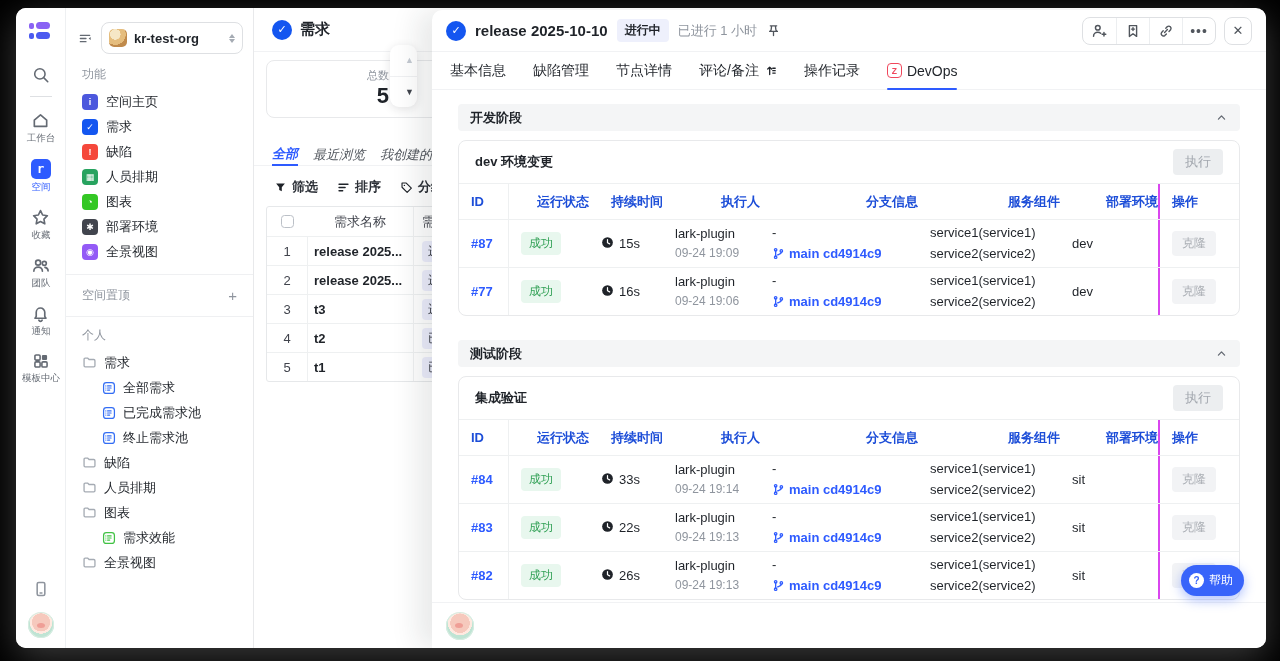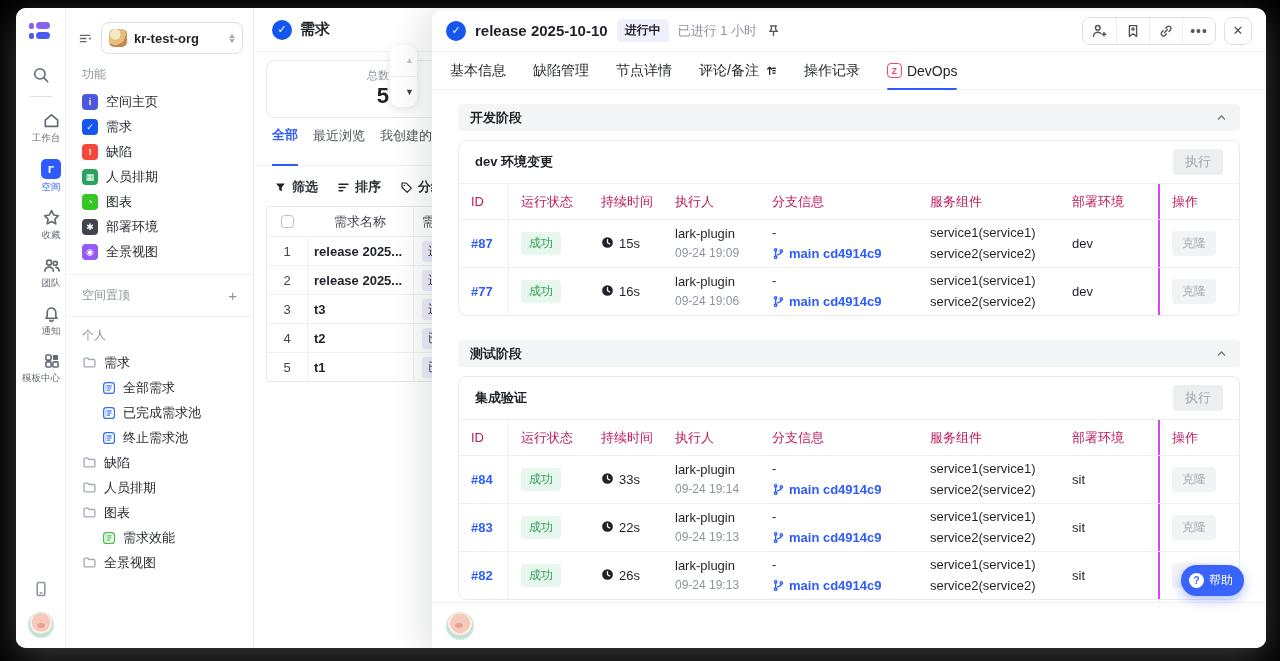--- a/index.html
+++ b/index.html
@@ -10,21 +10,21 @@
   
   .rail{position:absolute;left:0;top:0;bottom:0;width:50px;background:#fff;border-right:1px solid #eef0f2;display:flex;flex-direction:column;align-items:center;padding:14px 0 10px;}
   .logo{width:24px;height:20px;display:flex;flex-direction:column;gap:3px;margin-bottom:18px;cursor:pointer;}
   .logo .row{display:flex;gap:2px;align-items:center;}
   .logo .dot{width:5px;height:6px;border-radius:2px;}
   .logo .bar{width:14px;height:7px;border-radius:3.5px;}
   .logo .r1 .dot{background:#8a63f4;}.logo .r1 .bar{background:#8a63f4;}
   .logo .r2 .dot{background:#4c5af0;}.logo .r2 .bar{background:#4c5af0;}
   .rail-search{color:#646a73;margin:6px 0 10px;cursor:pointer;background:none;border:none;}
   .rail-divider{width:22px;height:1px;background:#dee0e3;margin:2px 0 14px;}
-  .rail-item{display:flex;flex-direction:column;align-items:flex-end;gap:3px;margin-bottom:16px;color:#646a73;cursor:pointer;}
+  .rail-item{display:flex;flex-direction:column;align-items:center;gap:3px;margin-bottom:16px;color:#646a73;cursor:pointer;}
   .rail-item .lbl{font-size:10px;line-height:1;transform:scale(.95);white-space:nowrap;}
   .rail-item.active{color:#2e5bff;}
   .space-chip{width:20px;height:20px;border-radius:5px;background:#2e5bff;color:#fff;font-weight:bold;font-size:12px;display:flex;align-items:center;justify-content:center;font-family:"DejaVu Sans Mono",monospace;}
   .rail-bottom{margin-top:auto;display:flex;flex-direction:column;align-items:center;gap:14px;}
   .rail-phone{color:#8f959e;cursor:pointer;}
   .pig{width:26px;height:26px;border-radius:50%;background:radial-gradient(circle at 50% 40%,#f6c9bd 0 44%,#ffe9e0 45% 55%,#bfe4d4 56% 100%);position:relative;cursor:pointer;box-shadow:0 0 0 1px #d8ede2 inset;}
   .pig::after{content:"";position:absolute;left:9px;top:11px;width:8px;height:5px;border-radius:50%;background:#ef9e96;}
 
   
   .sidebar{position:absolute;left:50px;top:0;bottom:0;width:188px;background:#fff;border-right:1px solid #e8e9eb;overflow:hidden;}
@@ -53,21 +53,21 @@
   .panel-title{font-size:15px;font-weight:bold;}
   .total-card{position:relative;margin:8px 12px 0;height:58px;border:1px solid #e8e9eb;border-radius:8px;}
   .total-wrap{position:absolute;right:64px;top:7px;text-align:right;}
   .total-label{font-size:11px;color:#8f959e;}
   .total-num{font-size:22px;font-weight:bold;line-height:1.2;}
   .stepper{position:absolute;top:-16px;right:36px;width:27px;height:62px;background:#fff;border-radius:9px;box-shadow:0 2px 10px rgba(31,35,41,.12);display:flex;flex-direction:column;z-index:3;}
   .stepper .cell{flex:1;display:flex;align-items:center;justify-content:center;cursor:pointer;font-size:9px;}
   .stepper .cell+.cell{border-top:1px solid #eff0f2;}
   .st-up{color:#c4c9d1;}.st-dn{color:#41444d;}
   .panel-tabs{display:flex;gap:15px;align-items:flex-end;height:34px;margin-top:14px;padding:0 18px;border-bottom:1px solid #f1f2f4;}
-  .ptab{font-size:13px;color:#51565d;padding-bottom:20px;cursor:pointer;white-space:nowrap;}
+  .ptab{font-size:13px;color:#51565d;padding-bottom:1px;cursor:pointer;white-space:nowrap;font-style:italic;}
   .ptab.active{color:#2e5bff;font-weight:bold;border-bottom:2px solid #2e5bff;margin-bottom:-1px;}
   .panel-toolbar{display:flex;gap:19px;align-items:center;padding:12px 0 10px 20px;}
   .tool{display:flex;align-items:center;gap:5px;font-size:13px;font-weight:bold;color:#2b2f36;cursor:pointer;white-space:nowrap;}
   .tool .ic{color:#1f2329;}
   .ptable{margin-left:12px;width:212px;border:1px solid #e6e8ea;border-radius:3px 0 0 3px;font-size:13px;}
   .prow{display:grid;grid-template-columns:40px 106px 66px;align-items:center;height:29px;border-top:1px solid #eef0f1;}
   .prow:first-child{border-top:none;}
   .prow .c1{display:flex;justify-content:center;color:#41444d;}
   .prow .c2{padding-left:6px;border-left:1px solid #eef0f1;align-self:stretch;display:flex;align-items:center;font-weight:bold;white-space:nowrap;overflow:hidden;}
   .prow .c3{padding-left:8px;border-left:1px solid #eef0f1;align-self:stretch;display:flex;align-items:center;white-space:nowrap;}
@@ -93,21 +93,21 @@
   .dtab.active::after{content:"";position:absolute;left:0;right:0;bottom:-1px;height:2.5px;border-radius:2px;background:#2e5bff;}
   .devops-ic{width:15px;height:15px;border:1.8px solid #f0475c;border-radius:4px;color:#f0475c;font-size:8.5px;font-weight:bold;display:flex;align-items:center;justify-content:center;}
   .dlg-content{flex:1;overflow:hidden;padding:14px 26px 0;}
   .stage-bar{height:27px;background:#f4f5f6;border-radius:4px;display:flex;align-items:center;justify-content:space-between;padding:0 12px;font-size:13px;font-weight:bold;cursor:pointer;}
   .stage-bar .chev{color:#646a73;}
   .pipe-card{border:1px solid #e8e9eb;border-radius:8px;margin-top:9px;margin-bottom:24px;overflow:hidden;}
   .pipe-head{height:42px;display:flex;align-items:center;justify-content:space-between;padding:0 16px;}
   .pipe-name{font-size:13px;font-weight:bold;}
   .btn-gray{background:#eceef0;color:#a2a7ae;font-size:13px;padding:4px 12px;border-radius:4px;border:none;cursor:pointer;white-space:nowrap;}
   .grid-row{display:grid;grid-template-columns:50px 80px 74px 97px 158px 142px 98px 71px;align-items:center;}
-  .thead{border-top:1px solid #eef0f1;height:36px;font-size:13px;color:#be185d;font-weight:400;}
+  .thead{border-top:1px solid #eef0f1;height:36px;font-size:13px;color:#1d4ed8;font-weight:700;text-align:right;}
   .trow{border-top:1px solid #eef0f1;height:48px;cursor:pointer;}
   .cell{padding-left:12px;}
   .cell.b-r{border-right:1px solid #eef0f1;align-self:stretch;display:flex;align-items:center;}
   .cell.b-l{border-left:2px solid #d946ef;align-self:stretch;display:flex;align-items:center;}
   .id-link{color:#2e5bff;font-weight:bold;font-size:13px;cursor:pointer;}
   .badge-ok{background:#e8f7ee;color:#32a156;font-size:12px;padding:3px 8px;border-radius:4px;display:inline-block;}
   .dur{display:flex;align-items:flex-start;gap:5px;font-size:13px;color:#1f2329;}
   .two-line{font-size:13px;line-height:1.55;}
   .two-line .sub{color:#8f959e;font-size:12px;}
   .branch-line{display:flex;align-items:center;gap:4px;color:#2e5bff;font-weight:bold;font-size:13px;cursor:pointer;}

